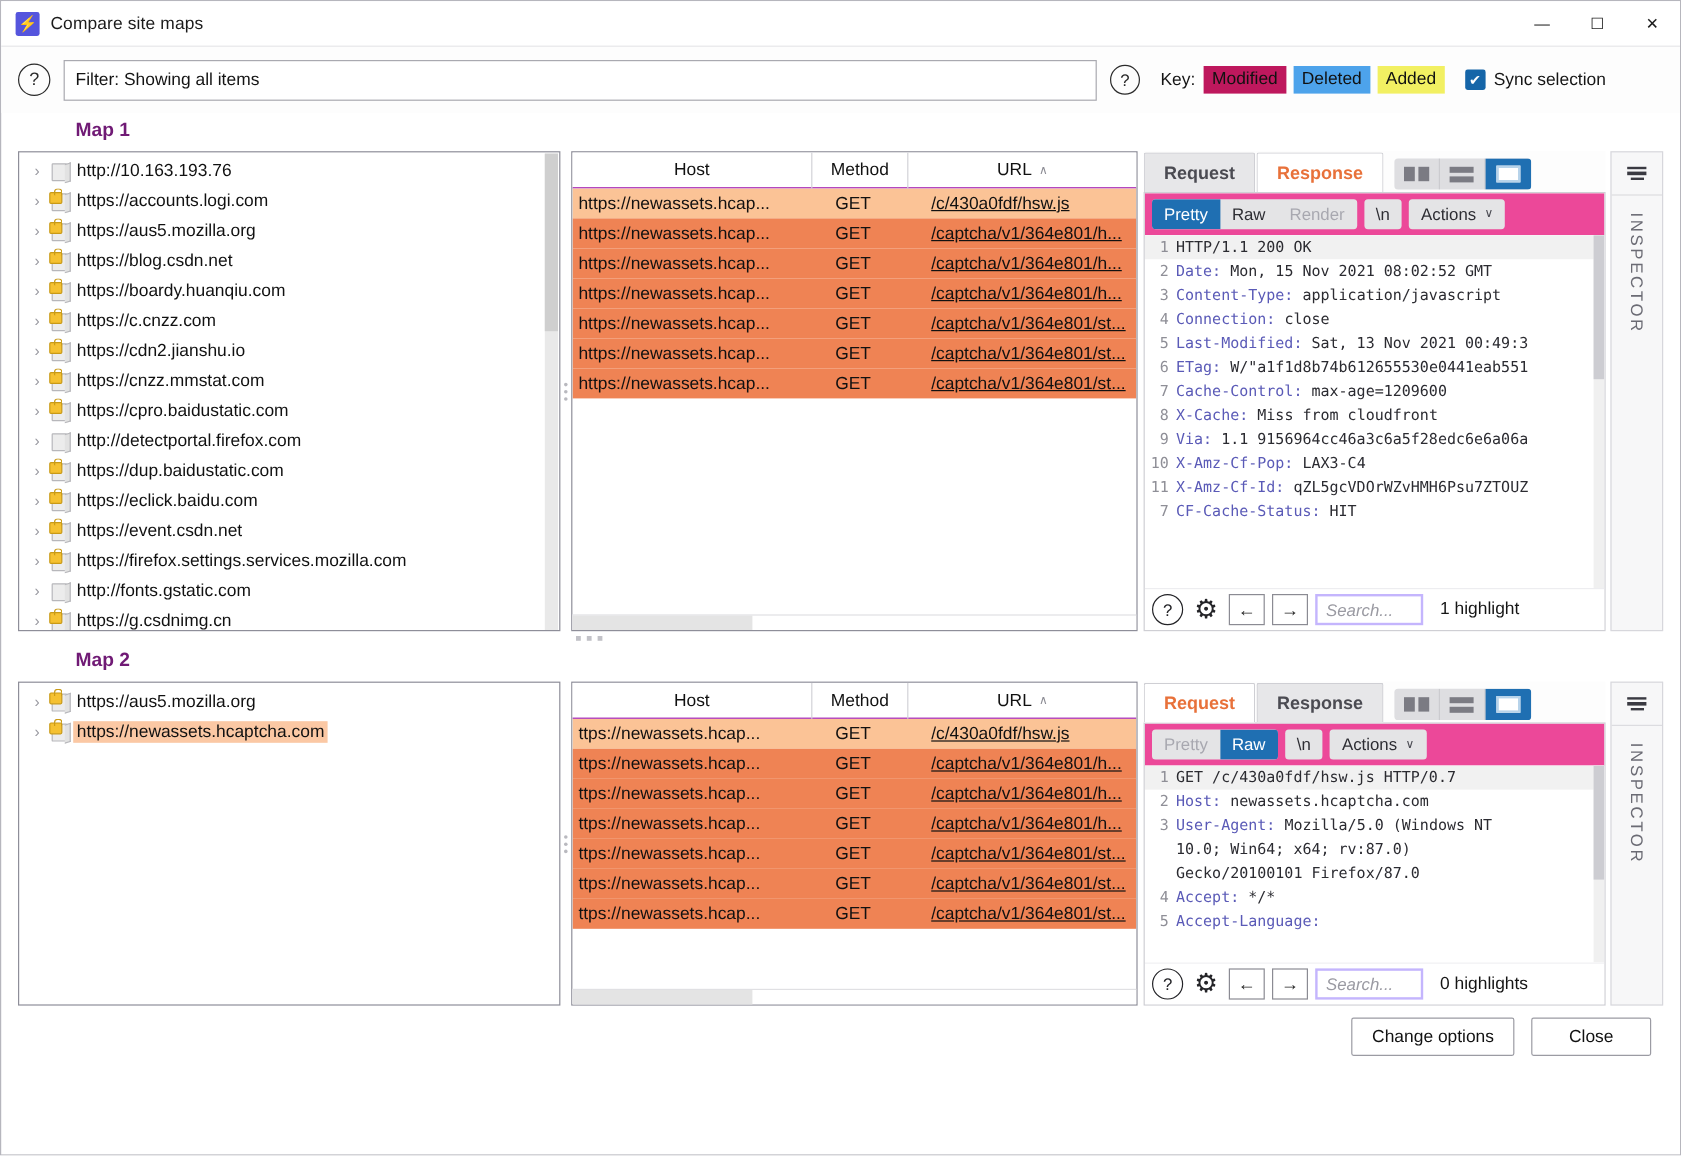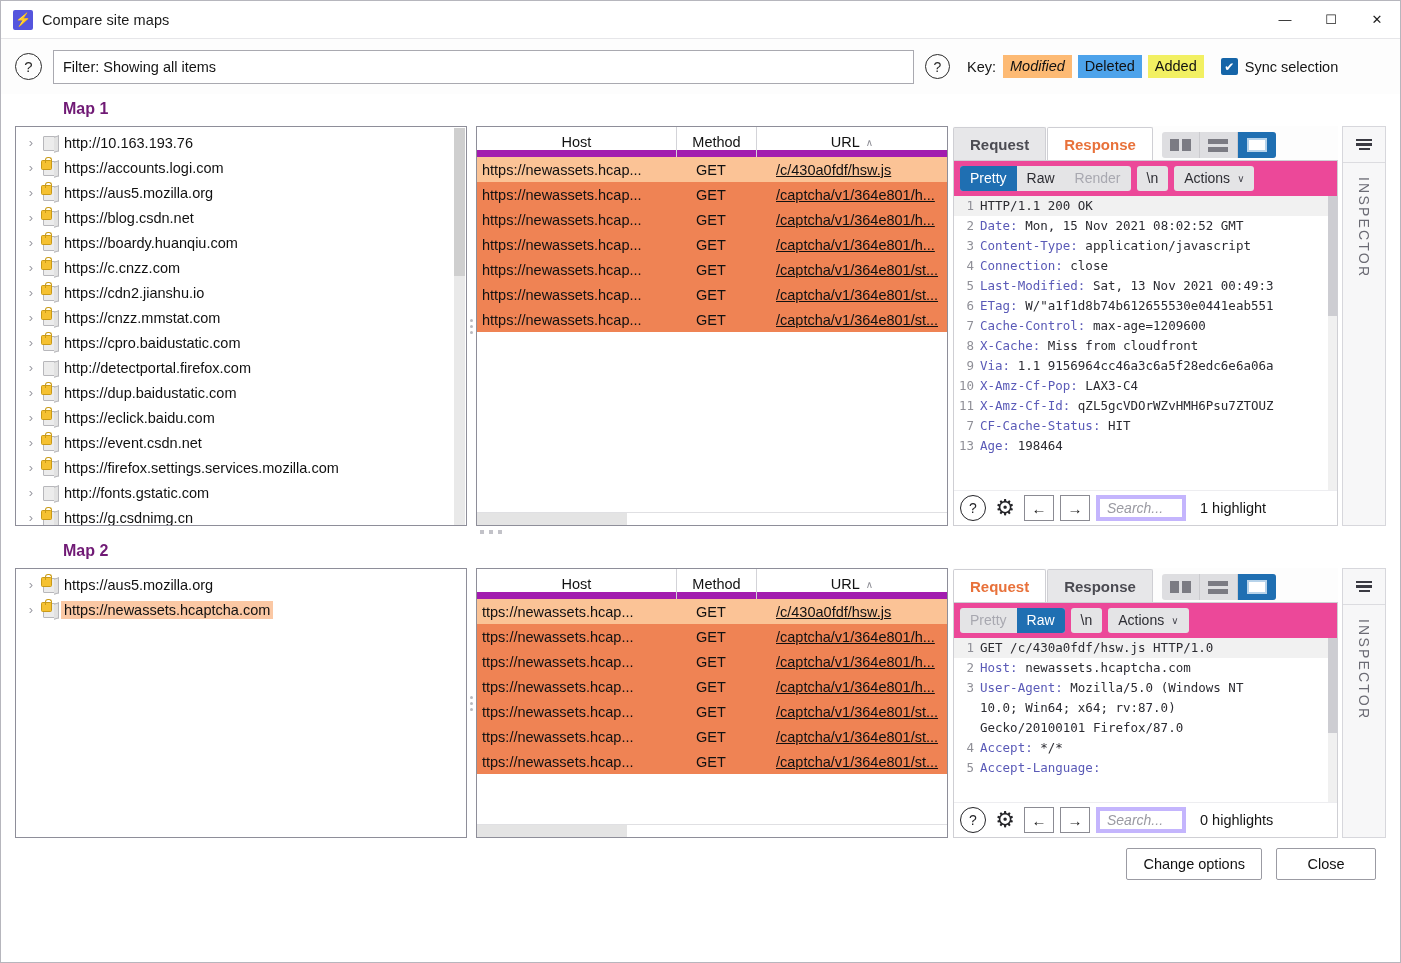--- a/index.html
+++ b/index.html
@@ -64,21 +64,21 @@
     padding-left: 9px;
     font-size: 14.5px; color: #141414;
   }
   .help-circle.small { width: 25px; height: 25px; font-size: 14px; margin-left: 11px; border-width: 1.5px;}
   .key-wrap {
     display: flex; align-items: center; gap: 6px;
     margin-left: 14px; font-size: 14.5px; color: #151515;
   }
   .key-label { margin-right: 1px; }
   .chip { padding: 2px 7px 3px; font-size: 14.5px; color: #111; line-height: 1.25; }
-  .chip-modified { background: #fdba74; font-style: italic; }
+  .chip-modified { background: #be185d; }
   .chip-deleted  { background: #4da3eb; }
   .chip-added    { background: #f2f062; }
   .sync-wrap { display: flex; align-items: center; gap: 7px; margin-left: 11px; }
   .checkbox {
     width: 17px; height: 17px; background: #1565a8; border-radius: 2px;
     display: flex; align-items: center; justify-content: center;
     color: #fff; font-size: 12px; line-height: 1;
   }
 
   
@@ -148,21 +148,21 @@
   }
   .vdots i { width: 3px; height: 3px; background: #b9b9bf; border-radius: 50%; display: block; }
 
   
   .table-pane {
     width: 472px; min-width: 472px;
     border: 1px solid #8e8e99;
     background: #fff; display: flex; flex-direction: column;
     overflow: hidden;
   }
-  .tbl-head { display: flex; height: 30px; background: #fff; border-bottom: 7px solid #a21caf; text-align: center;}
+  .tbl-head { display: flex; height: 30px; background: #fff; border-bottom: 1px solid #a21caf; text-align: center;}
   .tbl-head div {
     display: flex; align-items: center; justify-content: center;
     font-size: 14.5px; color: #111; border-right: 1px solid #d3d3d8;
     height: 30px; position: relative;
   }
   .tbl-head div:last-child { border-right: none; }
   .col-host { width: 200px; }
   .col-method { width: 80px; }
   .col-url { flex: 1; }
   .sort-caret { margin-left: 6px; font-size: 10px; color: #8d8d95; }
@@ -255,21 +255,21 @@
     width: 26px; height: 26px; border-radius: 50%;
     border: 1.6px solid #242428; display: flex; align-items: center; justify-content: center;
     font-size: 14px; color: #242428;
   }
   .ic-gear { width: 26px; height: 26px; display: flex; align-items: center; justify-content: center; font-size: 22px; color: #242428; }
   .ic-sq {
     width: 30px; height: 26px; border: 1px solid #8b8b93; background: #fff;
     display: flex; align-items: center; justify-content: center; font-size: 15px; color: #1b1b1b;
   }
   .search-box {
-    width: 90px; height: 26px; border: 4px solid #c4b5fd; background: #fff;
+    width: 90px; height: 26px; border: 2px solid #c4b5fd; background: #fff;
     display: flex; align-items: center; padding-left: 7px;
     font-size: 14px; font-style: italic; color: #9a9aa2;
   }
   .hl-count { font-size: 14.5px; color: #151515; margin-left: 8px; }
 
   
   .inspector-rail {
     width: 44px; min-width: 44px; margin-left: 4px;
     border: 1px solid #d7d7dc; background: #f7f7f8;
     display: flex; flex-direction: column; align-items: center;
@@ -576,21 +576,20 @@
                   <div class="code-line"><span class="ln">3</span><span class="code-txt"><span class="hdr-name">Content-Type:</span> application/javascript</span></div>
                   <div class="code-line"><span class="ln">4</span><span class="code-txt"><span class="hdr-name">Connection:</span> close</span></div>
                   <div class="code-line"><span class="ln">5</span><span class="code-txt"><span class="hdr-name">Last-Modified:</span> Sat, 13 Nov 2021 00:49:3</span></div>
                   <div class="code-line"><span class="ln">6</span><span class="code-txt"><span class="hdr-name">ETag:</span> W/"a1f1d8b74b612655530e0441eab551</span></div>
                   <div class="code-line"><span class="ln">7</span><span class="code-txt"><span class="hdr-name">Cache-Control:</span> max-age=1209600</span></div>
                   <div class="code-line"><span class="ln">8</span><span class="code-txt"><span class="hdr-name">X-Cache:</span> Miss from cloudfront</span></div>
                   <div class="code-line"><span class="ln">9</span><span class="code-txt"><span class="hdr-name">Via:</span> 1.1 9156964cc46a3c6a5f28edc6e6a06a</span></div>
                   <div class="code-line"><span class="ln">10</span><span class="code-txt"><span class="hdr-name">X-Amz-Cf-Pop:</span> LAX3-C4</span></div>
                   <div class="code-line"><span class="ln">11</span><span class="code-txt"><span class="hdr-name">X-Amz-Cf-Id:</span> qZL5gcVDOrWZvHMH6Psu7ZTOUZ</span></div>
                   <div class="code-line"><span class="ln">7</span><span class="code-txt"><span class="hdr-name">CF-Cache-Status:</span> HIT</span></div>
-                  <div class="code-line"><span class="ln">13</span><span class="code-txt"><span class="hdr-name">Age:</span> 198464</span></div>
                 </div>
               <div class="code-scroll" style="height:100%;">
                 <div class="thumb" style="height:120px;"></div>
               </div>
             </div>
             <div class="editor-foot">
               <div class="ic-round">?</div>
               <div class="ic-gear">⚙</div>
               <div class="ic-sq">←</div>
               <div class="ic-sq">→</div>
@@ -730,21 +729,21 @@
                 <span class="on">Raw</span>
               </div>
               <div class="pill">\n</div>
               <div class="pill actions">
                 <span>Actions</span>
                 <span class="caret-d">∨</span>
               </div>
             </div>
             <div class="code-area">
               <div id="m2code">
-                  <div class="code-line first"><span class="ln">1</span><span class="code-txt">GET /c/430a0fdf/hsw.js HTTP/1.0</span></div>
+                  <div class="code-line first"><span class="ln">1</span><span class="code-txt">GET /c/430a0fdf/hsw.js HTTP/0.7</span></div>
                   <div class="code-line"><span class="ln">2</span><span class="code-txt"><span class="hdr-name">Host:</span> newassets.hcaptcha.com</span></div>
                   <div class="code-line"><span class="ln">3</span><span class="code-txt"><span class="hdr-name">User-Agent:</span> Mozilla/5.0 (Windows NT</span></div>
                   <div class="code-line"><span class="ln"></span><span class="code-txt">10.0; Win64; x64; rv:87.0)</span></div>
                   <div class="code-line"><span class="ln"></span><span class="code-txt">Gecko/20100101 Firefox/87.0</span></div>
                   <div class="code-line"><span class="ln">4</span><span class="code-txt"><span class="hdr-name">Accept:</span> */*</span></div>
                   <div class="code-line"><span class="ln">5</span><span class="code-txt"><span class="hdr-name">Accept-Language:</span></span></div>
                 </div>
               <div class="code-scroll" style="height:100%;">
                 <div class="thumb" style="height:95px;"></div>
               </div>

